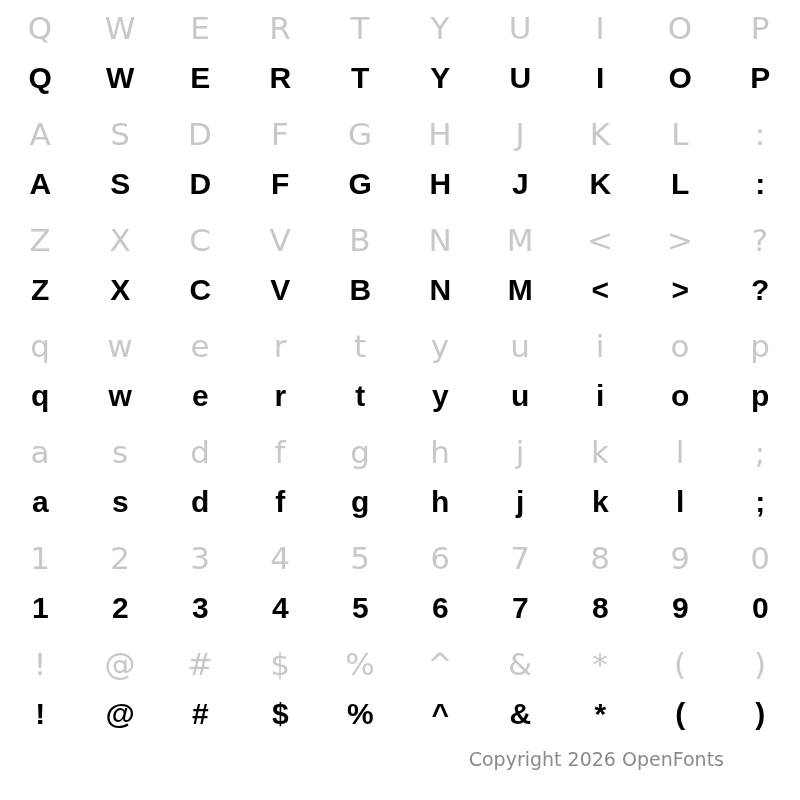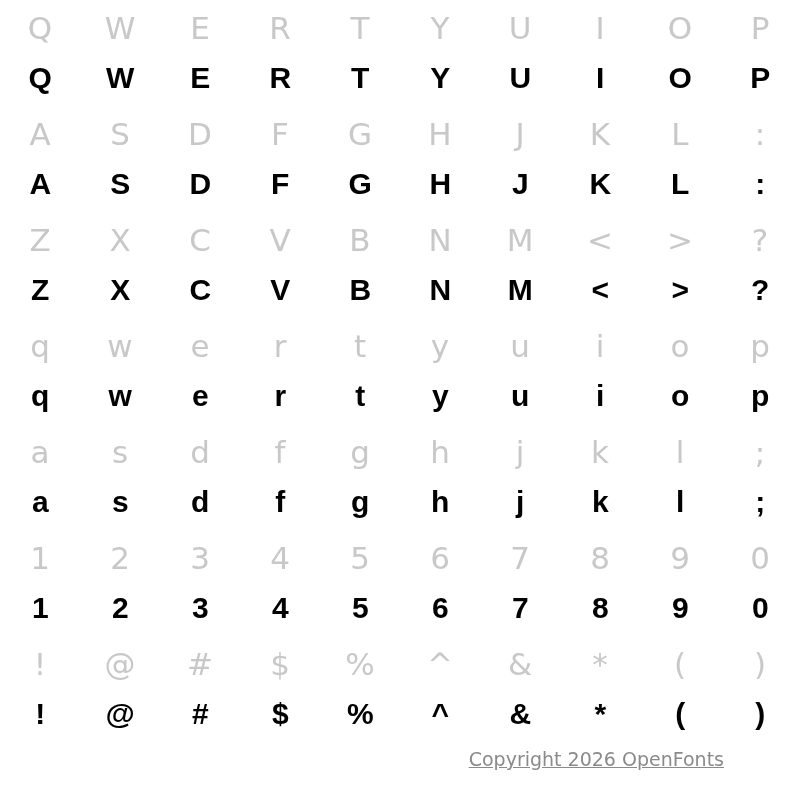--- a/index.html
+++ b/index.html
@@ -65,21 +65,20 @@
     margin-bottom: 6px;
   }
   .copyright {
     position: absolute;
     right: 76px;
     bottom: 30px;
     color: #8a8a8a;
     font-size: 19px;
     font-family: "DejaVu Sans", sans-serif;
     white-space: pre;
-    text-decoration: underline;
   }
 </style>
 </head>
 <body>
 
 <div id="sheet">
   <div class="grid" id="grid">
       <div class="row light">
         <div class="cell">Q</div>
         <div class="cell">W</div>

